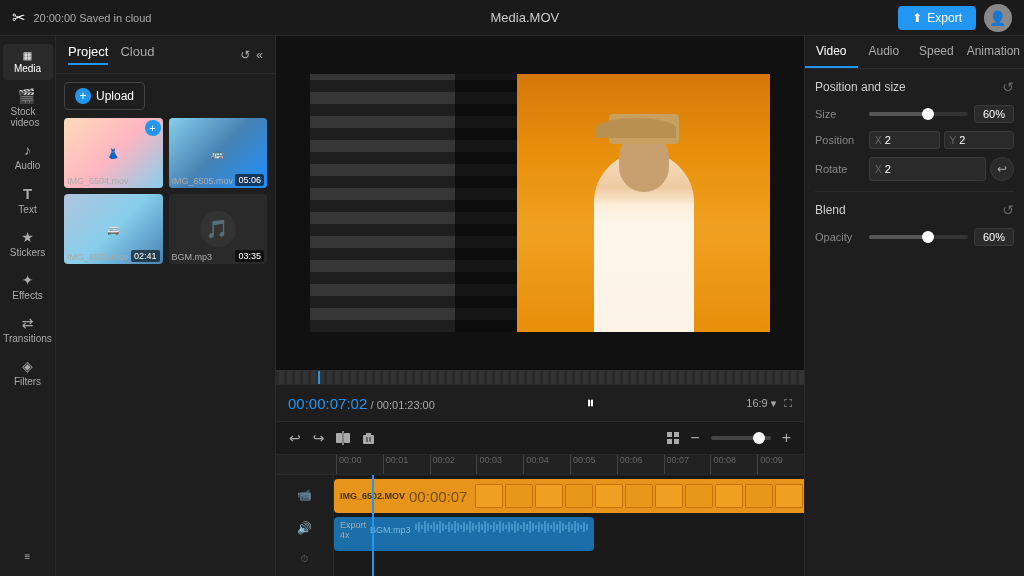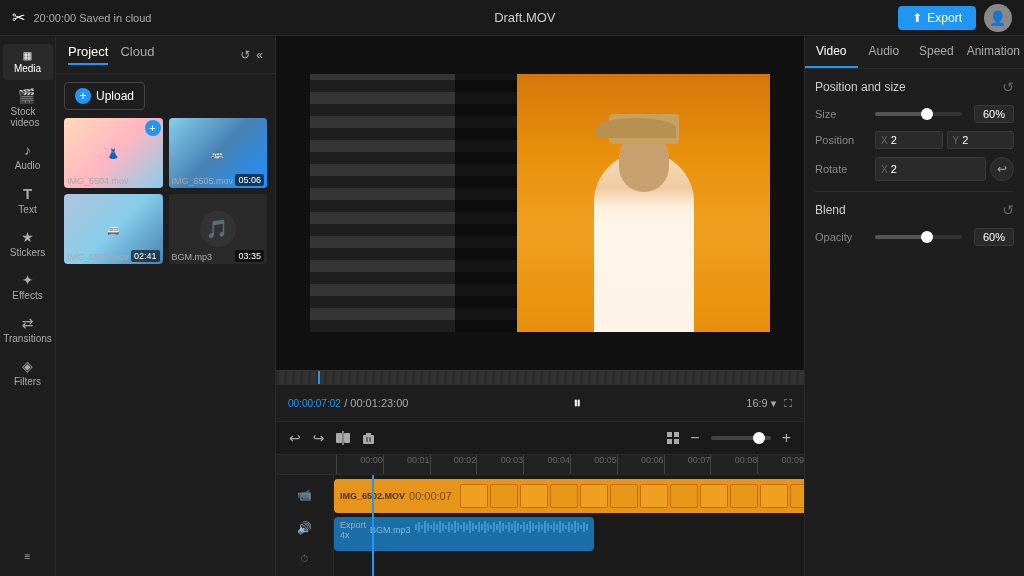--- a/index.html
+++ b/index.html
@@ -41,63 +41,63 @@
 
     
     .thumb-orange { background: linear-gradient(135deg, #f5a623, #e67e22); }
 
     
     .player-area { flex: 1; background: #1a1a1a; display: flex; flex-direction: column; }
     .player-header { padding: 6px 12px; color: #ccc; font-size: 12px; border-bottom: 1px solid #2a2a2a; }
     .player-viewport { flex: 1; display: flex; align-items: center; justify-content: center; background: #111; position: relative; overflow: hidden; }
     .player-frame { width: 460px; height: 258px; position: relative; overflow: hidden; }
     .player-controls { display: flex; align-items: center; justify-content: space-between; padding: 4px 12px; background: #1e1e1e; border-top: 1px solid #2a2a2a; }
-    .player-time { color: #2196f3; font-size: 10px; }
+    .player-time { color: #2196f3; font-size: 15px; }
     .player-time-total { color: #aaa; font-size: 11px; }
     .player-center-controls { display: flex; align-items: center; gap: 8px; }
     .play-btn { width: 28px; height: 28px; background: transparent; border: none; color: #fff; font-size: 16px; cursor: pointer; display: flex; align-items: center; justify-content: center; }
     .player-right-controls { display: flex; align-items: center; gap: 8px; color: #aaa; font-size: 11px; }
 
     
     .timeline { height: 155px; background: #1a1a1a; border-top: 1px solid #2a2a2a; display: flex; flex-direction: column; }
     .timeline-toolbar { display: flex; align-items: center; justify-content: space-between; padding: 4px 10px; border-bottom: 1px solid #2a2a2a; }
     .timeline-tools-left { display: flex; gap: 6px; }
     .timeline-tools-right { display: flex; align-items: center; gap: 4px; }
     .tl-btn { background: transparent; border: none; color: #aaa; cursor: pointer; padding: 3px; font-size: 14px; display: flex; align-items: center; }
     .zoom-slider { width: 60px; height: 4px; background: #444; border-radius: 2px; position: relative; margin: 0 4px; }
     .zoom-thumb { width: 12px; height: 12px; background: #fff; border-radius: 50%; position: absolute; top: -4px; left: 70%; cursor: pointer; }
 
     .timeline-ruler { display: flex; height: 20px; background: #222; padding-left: 60px; border-bottom: 1px solid #2a2a2a; overflow: hidden; }
-    .ruler-marks { flex: 1; display: flex; text-align: right; }
+    .ruler-marks { flex: 1; display: flex; }
     .ruler-mark { flex: 1; border-left: 1px solid #444; color: #666; font-size: 9px; padding-left: 2px; white-space: nowrap; }
 
     .timeline-tracks { flex: 1; display: flex; overflow: hidden; }
     .timeline-track-labels { width: 58px; background: #1e1e1e; display: flex; flex-direction: column; gap: 2px; padding: 4px 4px; border-right: 1px solid #2a2a2a; }
     .track-label { display: flex; align-items: center; justify-content: center; gap: 3px; color: #888; height: 34px; }
     .timeline-track-area { flex: 1; display: flex; flex-direction: column; gap: 4px; padding: 4px 0; overflow: hidden; position: relative; }
     .track-row { height: 34px; position: relative; }
     .track-clip { height: 100%; background: #f5a623; border-radius: 4px; display: flex; align-items: center; gap: 4px; padding: 0 6px; overflow: hidden; position: absolute; left: 0; }
     .track-clip-video { background: #e6951a; width: 490px; }
     .track-clip-audio { background: #1a6fa8; width: 260px; }
     .track-clip-label { font-size: 9px; color: rgba(0,0,0,0.7); font-weight: bold; white-space: nowrap; }
-    .track-clip-time { font-size: 11px; color: rgba(0,0,0,0.5); }
+    .track-clip-time { font-size: 15px; color: rgba(0,0,0,0.5); }
     .audio-speed-label { font-size: 9px; color: #aaa; }
 
     
     .right-panel { width: 220px; background: #1e1e1e; border-left: 1px solid #2a2a2a; display: flex; flex-direction: column; }
     .right-panel-tabs { display: flex; border-bottom: 1px solid #2a2a2a; align-items: center; }
     .right-tab { flex: 1; text-align: center; padding: 8px 4px; color: #aaa; font-size: 12px; cursor: pointer; border-bottom: 2px solid transparent; }
     .right-tab.active { color: #fff; border-bottom: 2px solid #2196f3; }
     .right-panel-content { flex: 1; padding: 10px; overflow-y: auto; }
     .right-subtabs { display: flex; background: #2a2a2a; border-radius: 4px; margin-bottom: 12px; }
     .right-subtab { flex: 1; text-align: center; padding: 4px; font-size: 11px; color: #aaa; cursor: pointer; border-radius: 4px; }
     .right-subtab.active { background: #444; color: #fff; }
     .section-title { font-size: 12px; color: #ccc; margin-bottom: 10px; display: flex; justify-content: space-between; align-items: center; }
     .section-reset { color: #666; cursor: pointer; font-size: 14px; }
-    .prop-row { display: flex; align-items: center; margin-bottom: 8px; gap: 12px; }
+    .prop-row { display: flex; align-items: center; margin-bottom: 8px; gap: 6px; }
     .prop-label { color: #888; font-size: 11px; width: 48px; flex-shrink: 0; }
     .prop-slider { flex: 1; height: 4px; background: #333; border-radius: 2px; position: relative; }
     .prop-slider-fill { height: 100%; background: #555; border-radius: 2px; }
     .prop-thumb { width: 12px; height: 12px; background: #fff; border-radius: 50%; position: absolute; top: -4px; right: -2px; cursor: pointer; }
     .prop-value { background: #2a2a2a; border: 1px solid #3a3a3a; border-radius: 3px; color: #fff; font-size: 11px; padding: 2px 5px; width: 40px; text-align: center; }
     .prop-xy { display: flex; gap: 4px; flex: 1; }
     .prop-xy-field { display: flex; align-items: center; gap: 3px; background: #2a2a2a; border: 1px solid #3a3a3a; border-radius: 3px; padding: 2px 5px; flex: 1; }
     .prop-xy-label { color: #666; font-size: 10px; }
     .prop-xy-value { color: #fff; font-size: 11px; }
     .rotate-btn { width: 24px; height: 24px; background: #2a2a2a; border: 1px solid #3a3a3a; border-radius: 50%; display: flex; align-items: center; justify-content: center; cursor: pointer; color: #aaa; font-size: 12px; }
@@ -110,21 +110,21 @@
   </style>
 </head>
 <body>
 
 <div class="topbar">
   <div class="topbar-left">
     <span style="font-size:16px; color:#fff;">✂</span>
     <span>20:00:00 Saved in cloud</span>
   </div>
   <div class="topbar-center">
-    <span>Draft.MOV</span>
+    <span>Media.MOV</span>
   </div>
   <div class="topbar-right">
     <button class="export-btn">
       <span style="font-size:12px;">⬆</span>
       <span>Export</span>
     </button>
     <div class="avatar">
       <span style="font-size:14px;">👤</span>
     </div>
   </div>

